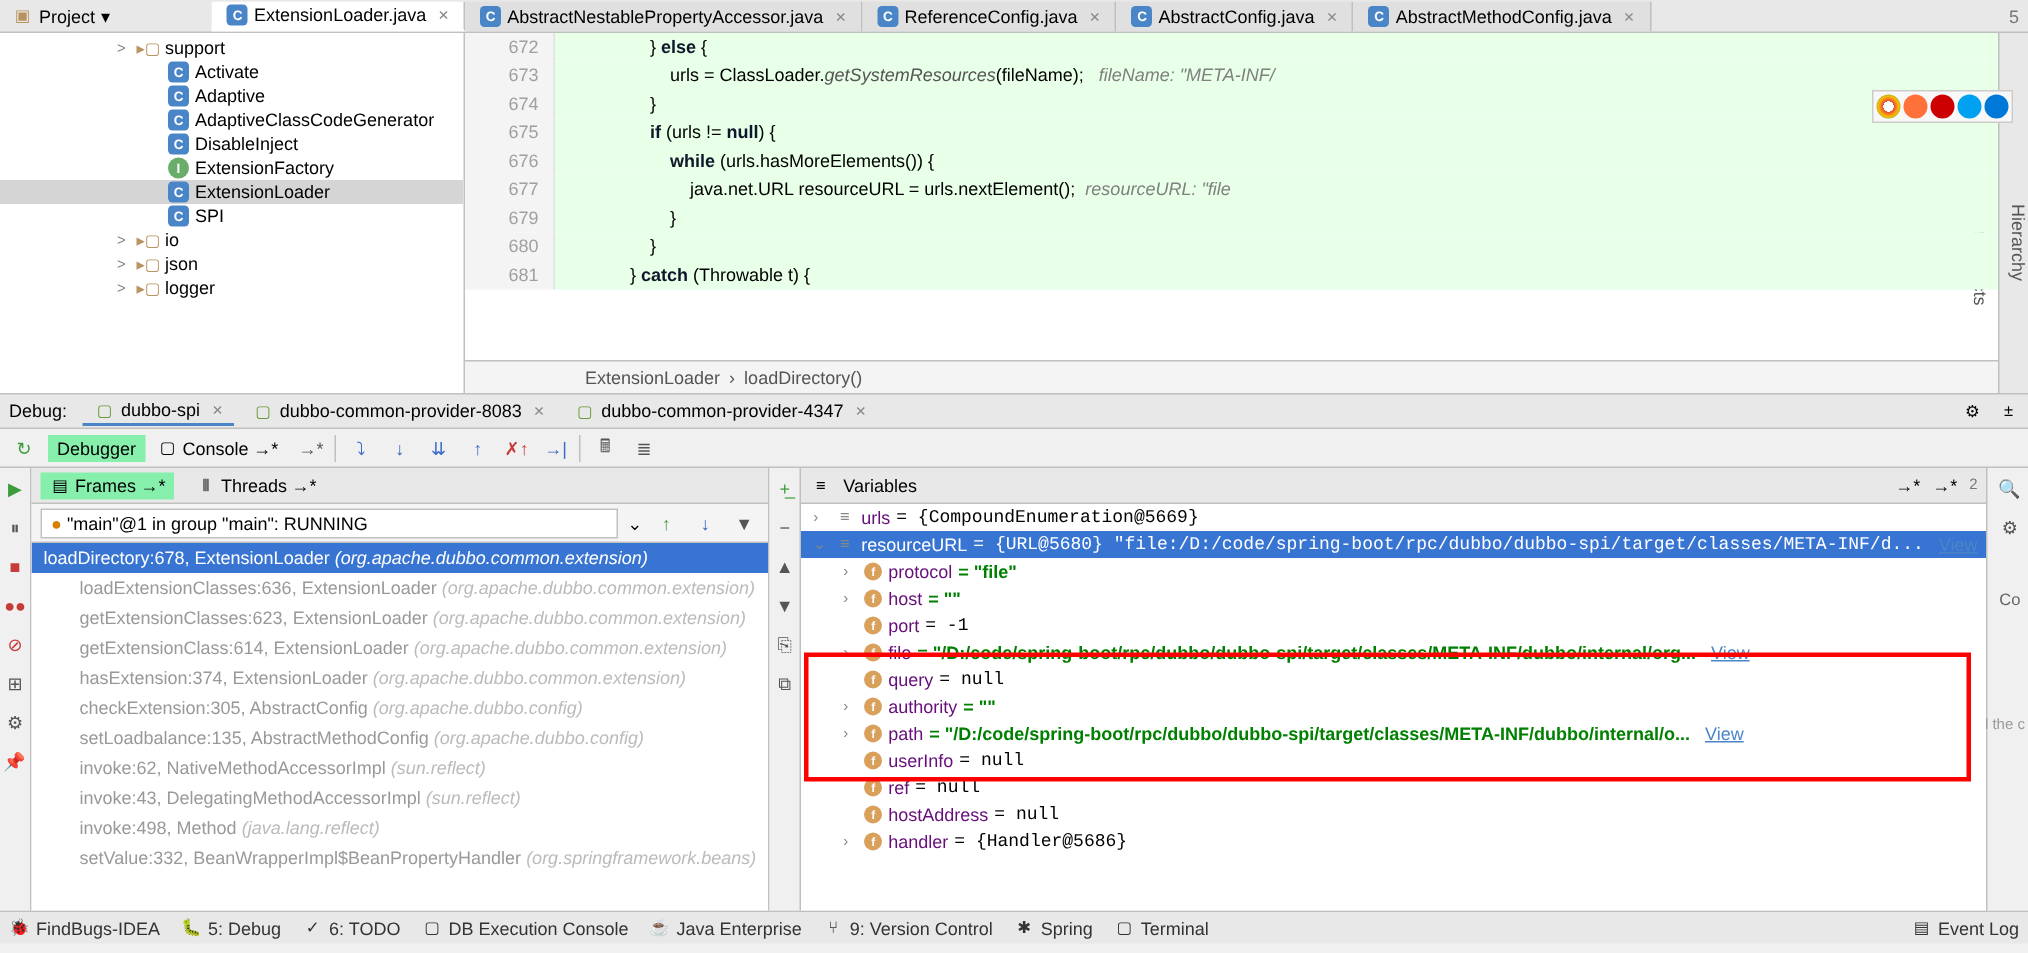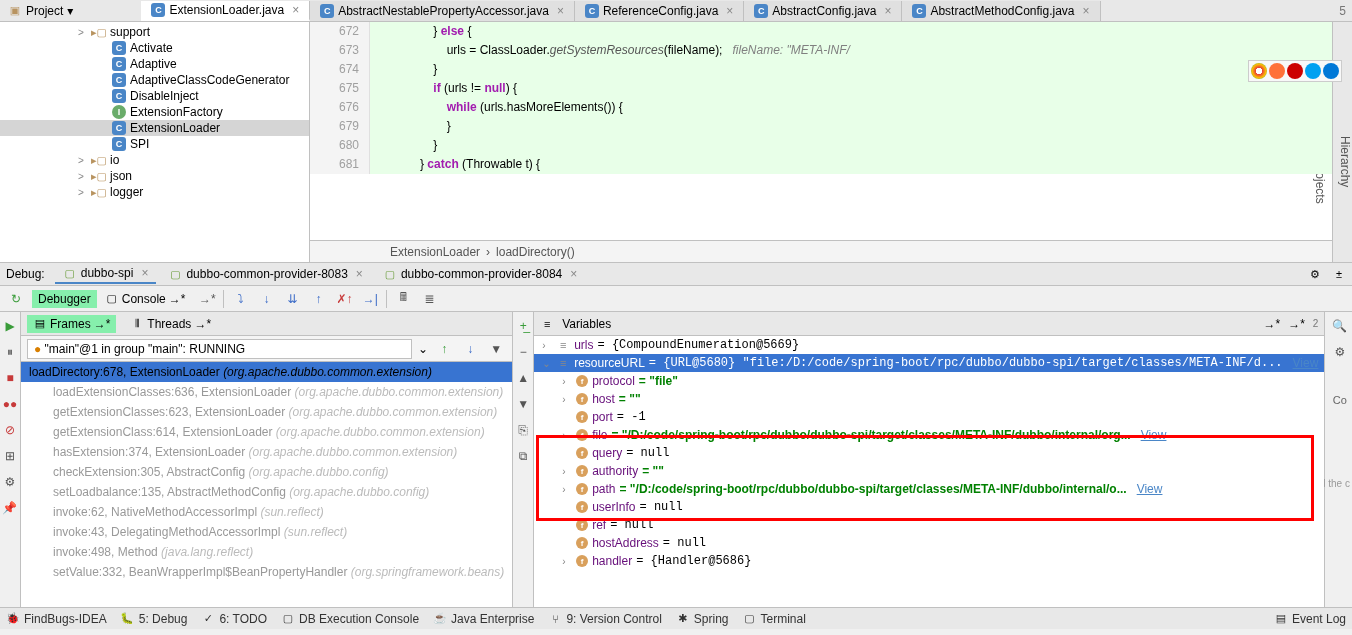--- a/index.html
+++ b/index.html
@@ -17,21 +17,21 @@
 .tree-item.l1 { padding-left: 78px; }
 .tree-item.l2 { padding-left: 98px; }
 .tree-item.sel { background: #d5d5d5; }
 .arrow { width: 10px; color: #888; font-size: 10px; }
 .editor { flex: 1; background: #fff; display: flex; flex-direction: column; }
 .code-area { flex: 1; overflow: hidden; font-family: "Consolas", monospace; font-size: 13px; }
 .code-line { display: flex; height: 19px; line-height: 19px; }
 .gutter { width: 60px; text-align: right; padding-right: 10px; color: #a0a0a0; background: #f4f4f4; border-right: 1px solid #e0e0e0; }
 .code-txt { padding-left: 10px; white-space: pre; background: #e8ffe8; flex: 1; position: relative; }
 .code-line.hl .code-txt { background: #2f5ca8; color: #fff; }
-.kw { color: #a21caf; font-weight: bold; }
+.kw { color: #0f172a; font-weight: bold; }
 .it { font-style: italic; color: #555; }
 .comment { color: #808080; font-style: italic; }
 .breadcrumb { height: 22px; background: #f4f4f4; border-top: 1px solid #c0c0c0; display: flex; align-items: center; padding-left: 80px; color: #555; gap: 6px; }
 .debug-bar { height: 24px; background: #e8e8e8; border-top: 1px solid #c0c0c0; border-bottom: 1px solid #c0c0c0; display: flex; align-items: center; padding: 0 6px; gap: 10px; }
 .debug-tab { padding: 2px 8px; display: flex; align-items: center; gap: 4px; cursor: pointer; }
 .debug-tab.underline { border-bottom: 2px solid #4a86c7; }
 .toolbar { height: 26px; background: #f0f0f0; border-bottom: 1px solid #c0c0c0; display: flex; align-items: center; padding: 0 6px; gap: 6px; }
 .tool-btn { width: 20px; height: 20px; display: flex; align-items: center; justify-content: center; cursor: pointer; color: #555; }
 .tool-btn.green { color: #3a9c3a; }
 .tool-btn.blue { color: #3a6ac7; }
@@ -40,21 +40,21 @@
 .debug-body { display: flex; height: 295px; }
 .left-gutter { width: 32px; background: #f0f0f0; border-right: 1px solid #c0c0c0; display: flex; flex-direction: column; align-items: center; padding-top: 4px; gap: 6px; }
 .frames-panel { width: 525px; border-right: 1px solid #c0c0c0; display: flex; flex-direction: column; }
 .panel-hdr { height: 24px; background: #e8e8e8; border-bottom: 1px solid #c0c0c0; display: flex; align-items: center; padding: 0 6px; gap: 8px; }
 .panel-tab { padding: 2px 6px; display: flex; align-items: center; gap: 3px; cursor: pointer; }
 .panel-tab.active { background: #86efac; }
 .frames-ctrl { height: 26px; background: #f4f4f4; border-bottom: 1px solid #c0c0c0; display: flex; align-items: center; padding: 0 6px; gap: 6px; }
 .frames-select { flex: 1; background: #fff; border: 1px solid #c0c0c0; padding: 2px 6px; cursor: pointer; }
 .frames-list { flex: 1; overflow: auto; background: #fff; }
 .frame-item { padding: 3px 8px; cursor: pointer; white-space: nowrap; overflow: hidden; text-overflow: ellipsis; }
-.frame-item.sel { background: #3874d1; color: #000000; }
+.frame-item.sel { background: #3874d1; color: #ffffff; }
 .frame-item.dim { color: #999; padding-left: 32px; }
 .frame-item .pkg { font-style: italic; }
 .frame-item.dim .pkg { color: #bbb; }
 .vars-col { width: 32px; background: #f0f0f0; border-right: 1px solid #c0c0c0; display: flex; flex-direction: column; align-items: center; padding-top: 4px; gap: 6px; }
 .vars-panel { flex: 1; display: flex; flex-direction: column; }
 .vars-list { flex: 1; overflow: auto; background: #fff; position: relative; }
 .var-item { padding: 2px 6px; display: flex; align-items: center; gap: 4px; white-space: nowrap; }
 .var-item.l0 { padding-left: 8px; }
 .var-item.l1 { padding-left: 28px; }
 .var-item.sel { background: #3874d1; color: #fff; }
@@ -195,20 +195,24 @@
         </div>
         <div class="code-line">
           <span class="gutter">675</span>
           <span class="code-txt">                <span class="kw">if</span> (urls != <span class="kw">null</span>) {</span>
         </div>
         <div class="code-line">
           <span class="gutter">676</span>
           <span class="code-txt">                    <span class="kw">while</span> (urls.hasMoreElements()) {</span>
         </div>
         <div class="code-line">
+          <span class="gutter">677</span>
+          <span class="code-txt">                        java.net.URL resourceURL = urls.nextElement();  <span class="comment">resourceURL: "file</span></span>
+        </div>
+        <div class="code-line">
           <span class="gutter">679</span>
           <span class="code-txt">                    }</span>
         </div>
         <div class="code-line">
           <span class="gutter">680</span>
           <span class="code-txt">                }</span>
         </div>
         <div class="code-line">
           <span class="gutter">681</span>
           <span class="code-txt">            } <span class="kw">catch</span> (Throwable t) {</span>
@@ -243,21 +247,21 @@
         <span>dubbo-spi</span>
         <span class="tab-close">×</span>
       </div>
       <div class="debug-tab">
         <span class="ico" style="color:#6a9c3a">▢</span>
         <span>dubbo-common-provider-8083</span>
         <span class="tab-close">×</span>
       </div>
       <div class="debug-tab">
         <span class="ico" style="color:#6a9c3a">▢</span>
-        <span>dubbo-common-provider-8084</span>
+        <span>dubbo-common-provider-4347</span>
         <span class="tab-close">×</span>
       </div>
     </div>
   <span style="flex:1"></span>
   <span class="ico">⚙</span>
   <span class="ico">±</span>
 </div>
 
 <div class="toolbar">
   <span class="tool-btn green">↻</span>

